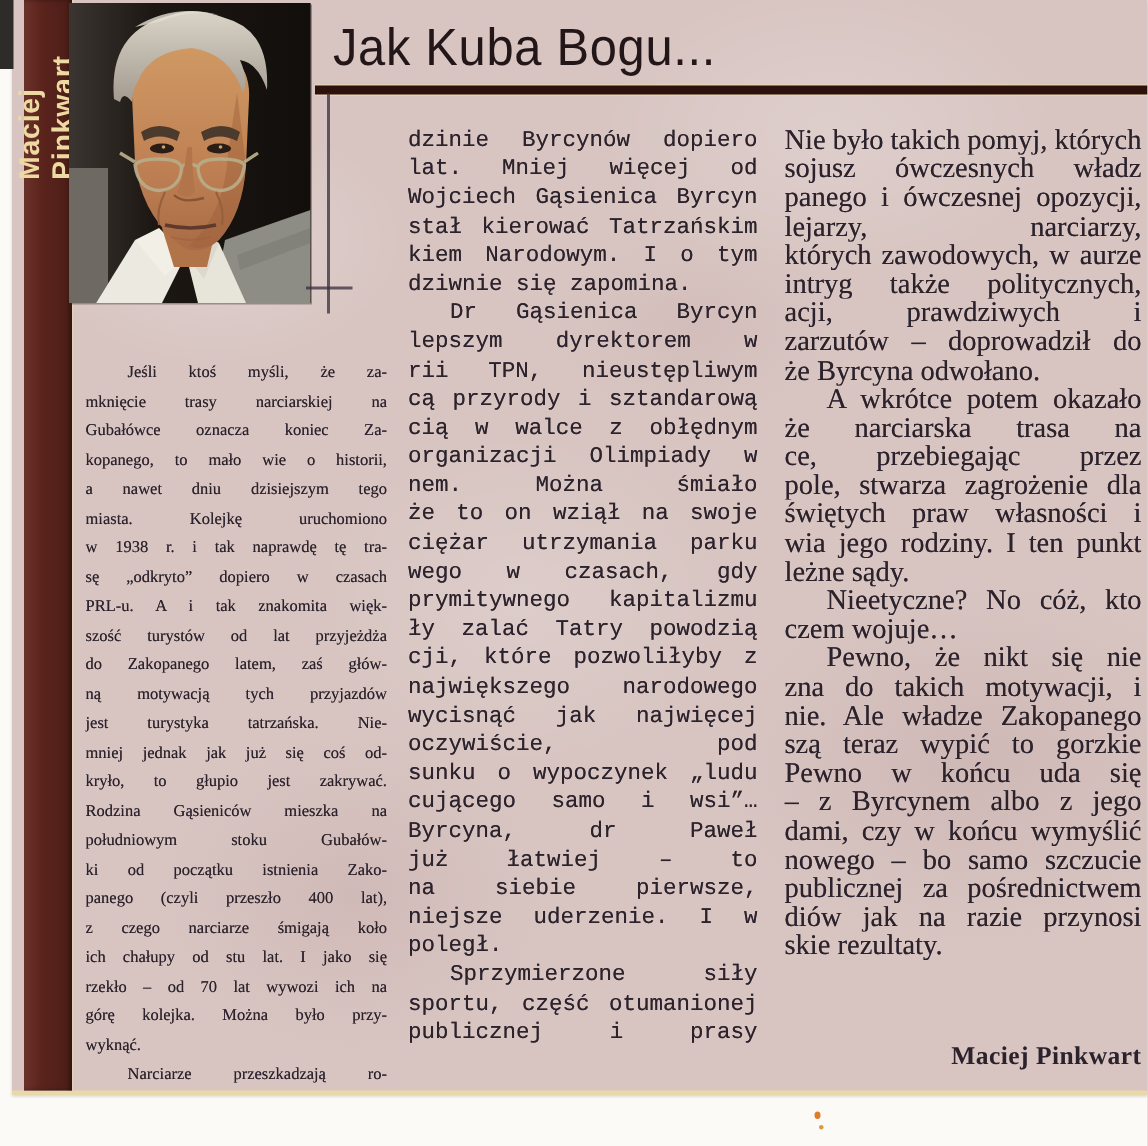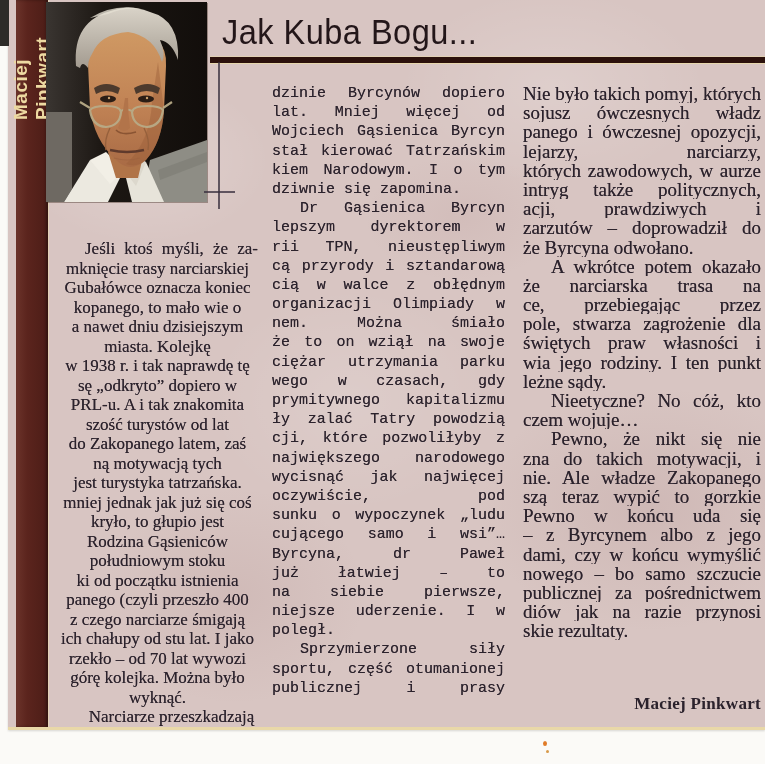--- a/index.html
+++ b/index.html
@@ -58,25 +58,25 @@
     background:var(--rule);
     box-shadow:0 1px 0 rgba(233,216,168,.85), 0 -1px 0 rgba(233,216,168,.55);
   }
 
   
   .cropmark-v{position:absolute;left:210px;top:62px;width:2px;height:147px;background:rgba(55,45,60,.75);}
   .cropmark-h{position:absolute;left:196px;top:191px;width:31px;height:2px;background:rgba(55,45,60,.75);}
 
   
   .col{position:absolute;color:var(--ink);text-shadow:0 0 .4px rgba(43,34,44,.7);}
-  .col1{left:49px;top:239px;width:201px;font-size:17px;}
+  .col1{left:49px;top:239px;width:201px;font-size:11px;}
   .col2{left:264px;top:84px;width:233px;font-size:15px;font-family:Liberation Mono, monospace;}
   .col3{left:515px;top:84px;width:238px;font-size:19px;}
   .line{height:19.2px;line-height:19.2px;overflow:hidden;text-align:left;}
-  .col1 .line{height:19.5px;line-height:19.5px;text-align:center;}
+  .col1 .line{height:19.5px;line-height:19.5px;}
   .jl{text-align:justify;text-align-last:justify;text-justify:inter-word;}
   .ind{padding-left:28px;}
 
   .signature{
     position:absolute;left:515px;top:694px;width:238px;
     font-size:17px;font-weight:bold;color:var(--ink);text-align:right;
     letter-spacing:.3px;
   }
 
   

